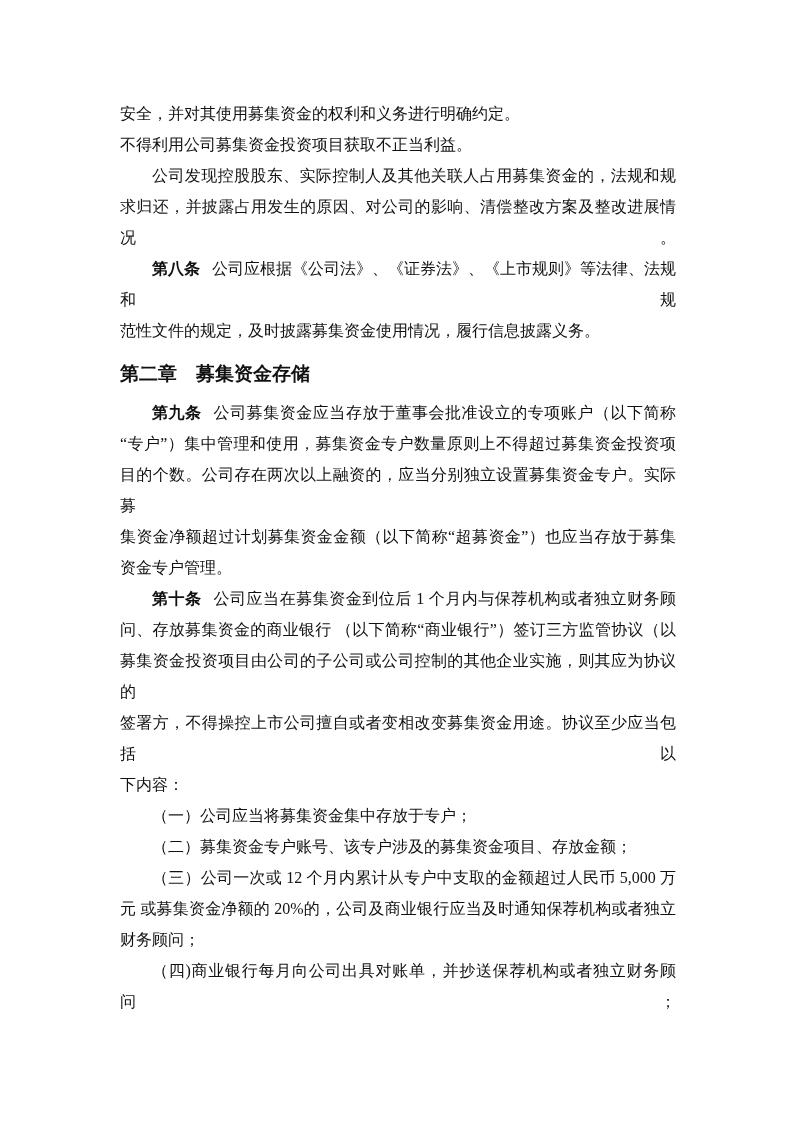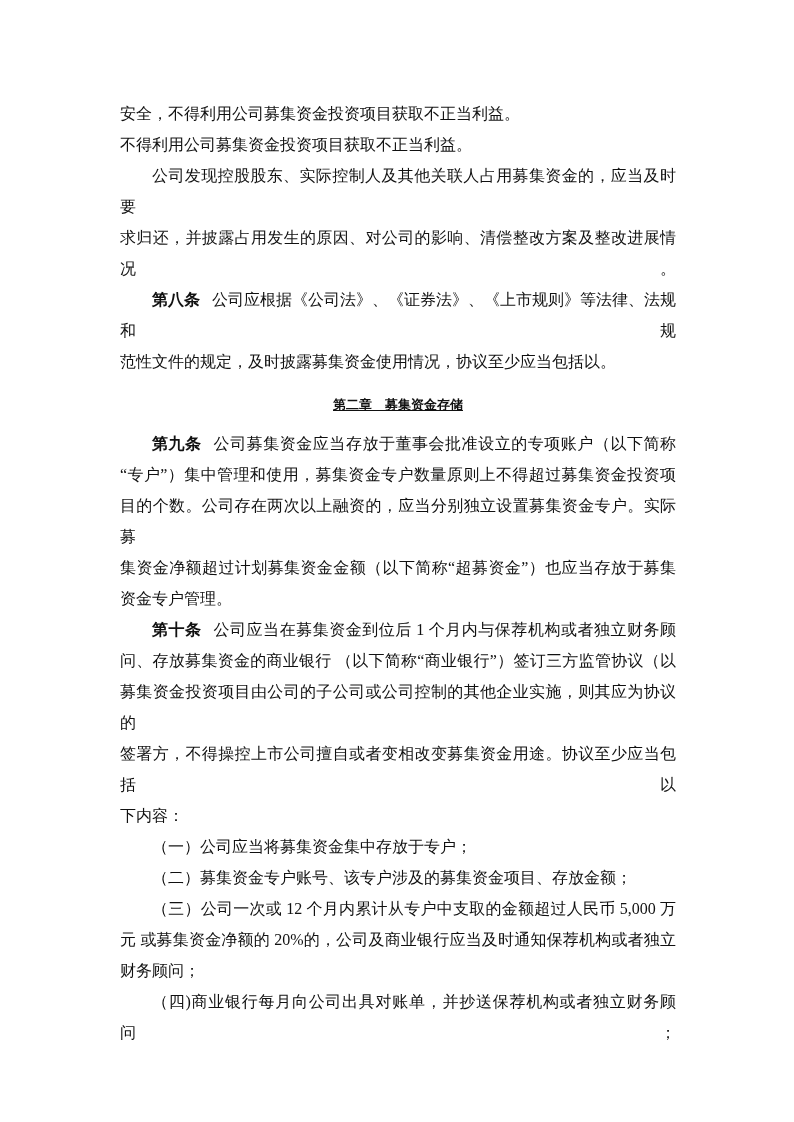--- a/index.html
+++ b/index.html
@@ -29,40 +29,38 @@
   }
   .line {
     text-align: justify;
     text-align-last: left;
     word-break: break-all;
   }
   .line.stretch { text-align-last: justify; }
   .line.indent { text-indent: 2em; }
   .article-label { font-weight: bold; margin-right: 0.75em; }
   .chapter-heading {
-    text-align: center;
     font-weight: bold;
-    font-size: 13px;
+    font-size: 19px;
     line-height: 31px;
     margin: 12px 0 8px 0;
-    text-decoration: underline;
   }
 </style>
 </head>
 <body>
 
 <div class="page">
   <div class="content">
     <div id="lines-before">
-        <div class="line">安全，不得利用公司募集资金投资项目获取不正当利益。</div>
+        <div class="line">安全，并对其使用募集资金的权利和义务进行明确约定。</div>
         <div class="line">不得利用公司募集资金投资项目获取不正当利益。</div>
-        <div class="line indent stretch">公司发现控股股东、实际控制人及其他关联人占用募集资金的，应当及时要</div>
+        <div class="line indent stretch">公司发现控股股东、实际控制人及其他关联人占用募集资金的，法规和规</div>
         <div class="line stretch">求归还，并披露占用发生的原因、对公司的影响、清偿整改方案及整改进展情况。</div>
         <div class="line indent stretch"><span class="article-label">第八条</span>公司应根据《公司法》、《证券法》、《上市规则》等法律、法规和规</div>
-        <div class="line">范性文件的规定，及时披露募集资金使用情况，协议至少应当包括以。</div>
+        <div class="line">范性文件的规定，及时披露募集资金使用情况，履行信息披露义务。</div>
       </div>
     <div class="chapter-heading">第二章　募集资金存储</div>
     <div id="lines-after">
         <div class="line indent stretch"><span class="article-label">第九条</span>公司募集资金应当存放于董事会批准设立的专项账户（以下简称</div>
         <div class="line stretch">“专户”）集中管理和使用，募集资金专户数量原则上不得超过募集资金投资项</div>
         <div class="line stretch">目的个数。公司存在两次以上融资的，应当分别独立设置募集资金专户。实际募</div>
         <div class="line stretch">集资金净额超过计划募集资金金额（以下简称“超募资金”）也应当存放于募集</div>
         <div class="line">资金专户管理。</div>
         <div class="line indent stretch"><span class="article-label">第十条</span>公司应当在募集资金到位后 1 个月内与保荐机构或者独立财务顾</div>
         <div class="line stretch">问、存放募集资金的商业银行 （以下简称“商业银行”）签订三方监管协议（以</div>

